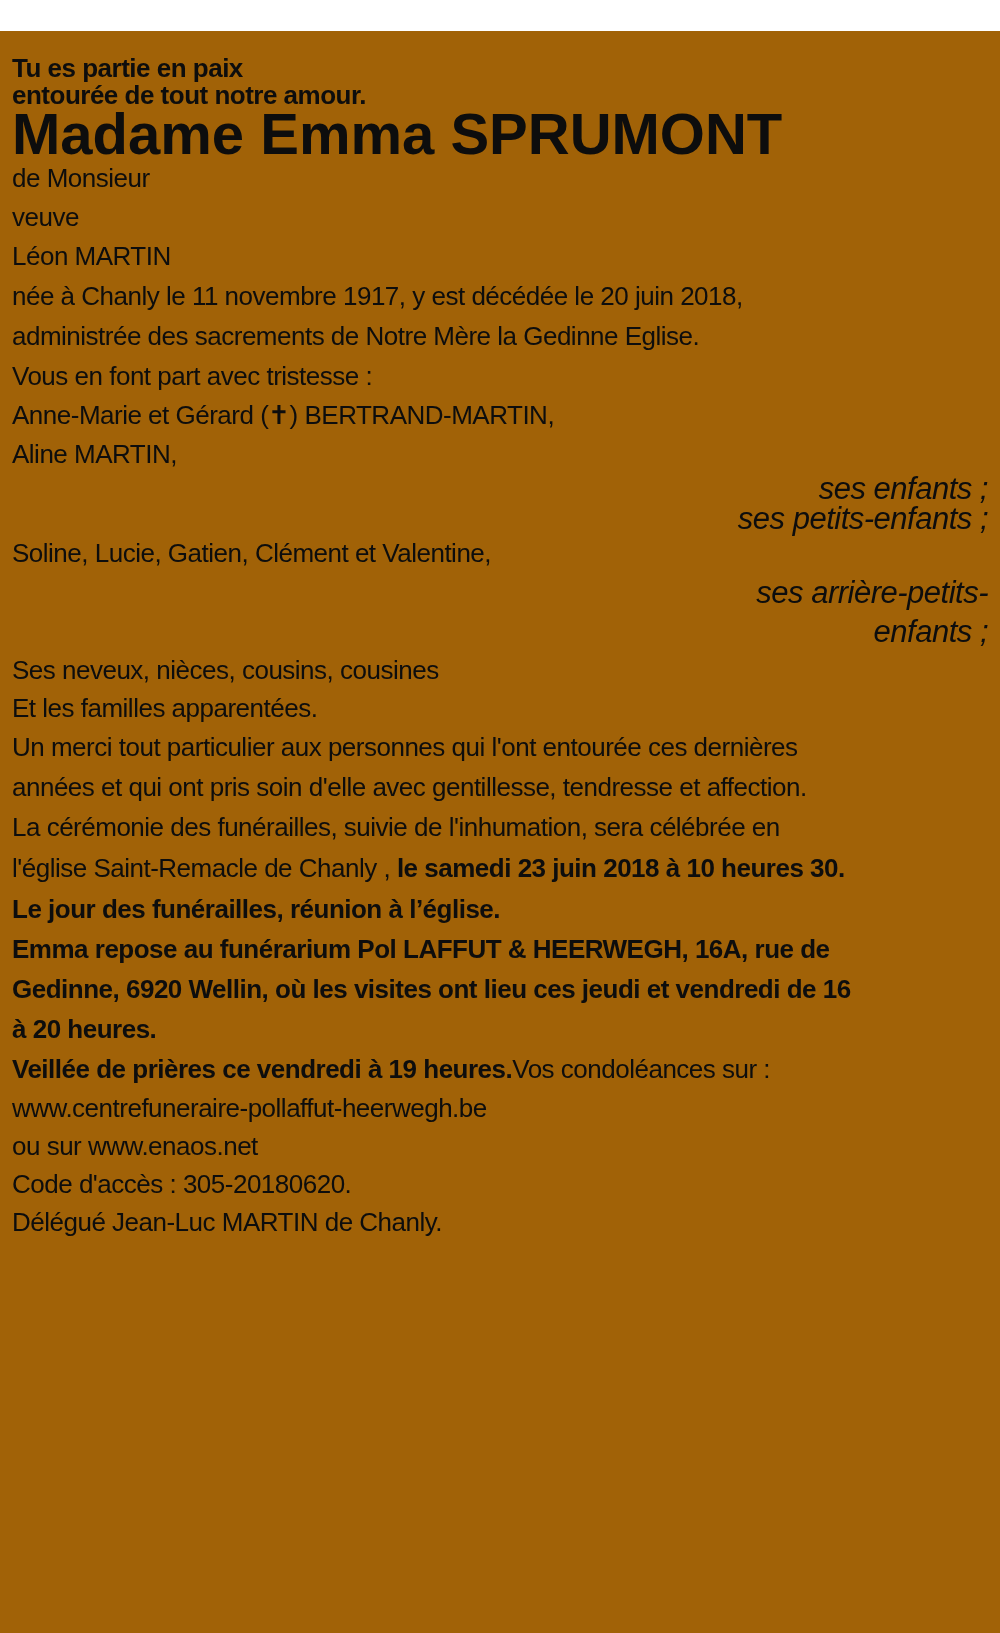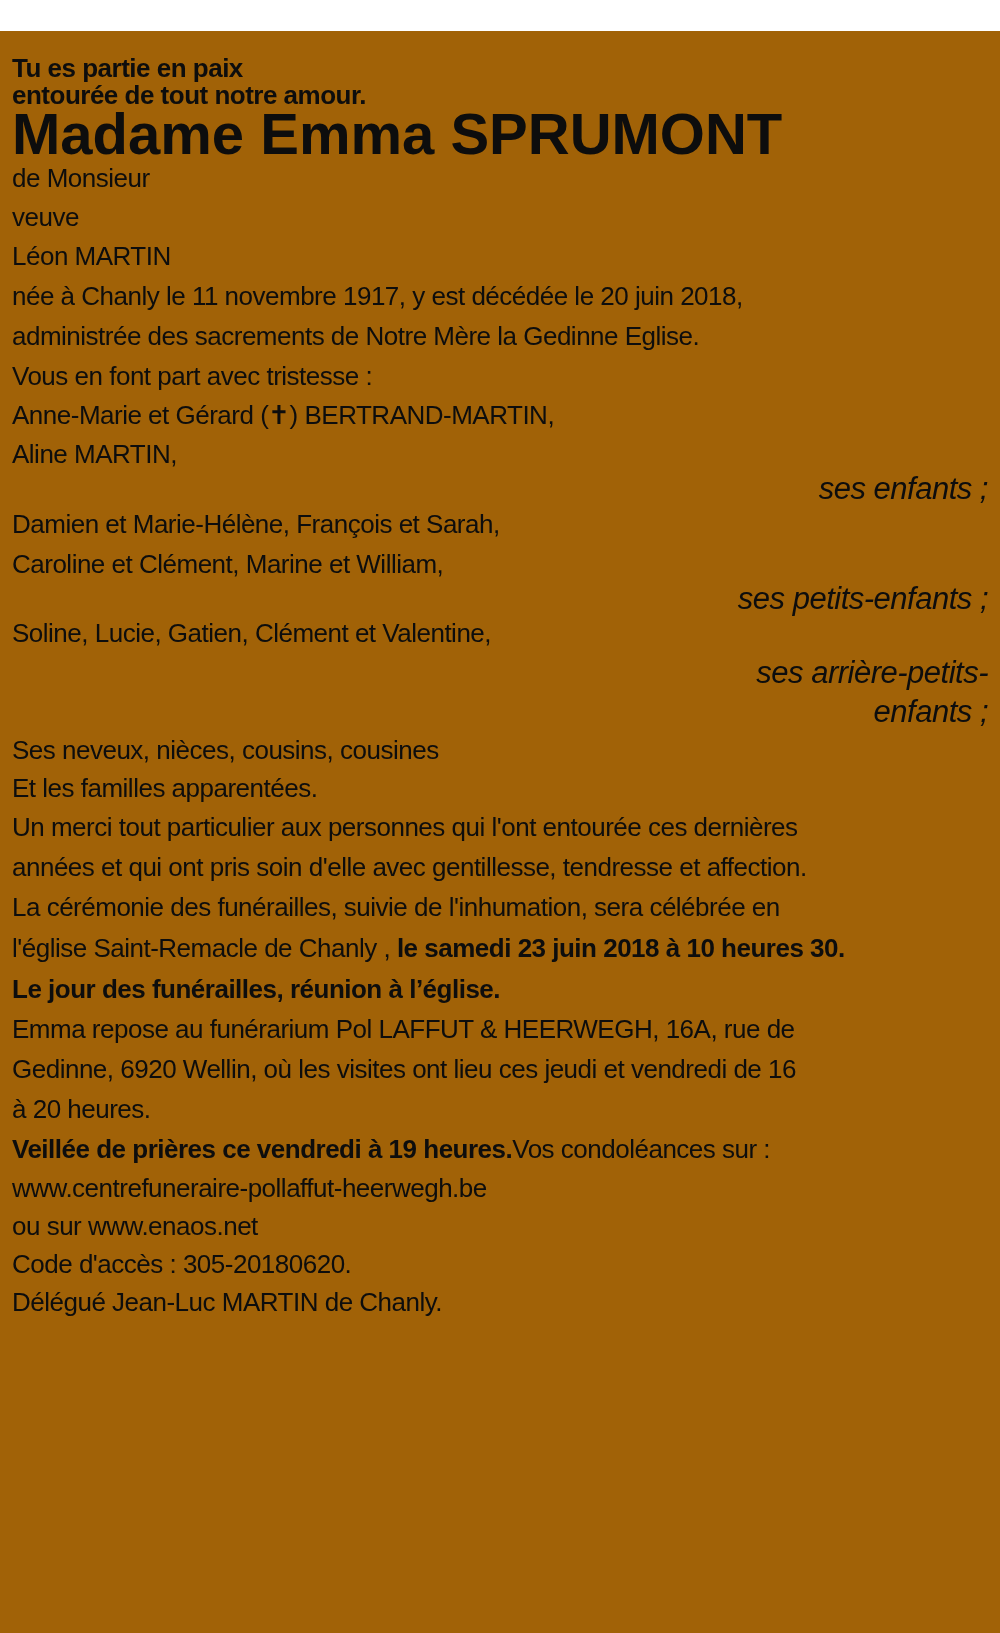--- a/index.html
+++ b/index.html
@@ -77,21 +77,21 @@
   .relatives-block .line { line-height: 38px; }
 
   .tribute-block { margin-top: 41px; }
   .tribute-block .line { line-height: 40px; }
 
   .ceremony-block { margin-top: 9px; }
   .ceremony-block .line { line-height: 41px; }
 
   .meeting-line { margin-top: 5px; line-height: 40px; font-weight: 700; white-space: nowrap; }
 
-  .funeral-home-block { margin-top: 13px; font-weight: 400; }
+  .funeral-home-block { margin-top: 13px; font-weight: 700; }
   .funeral-home-block .line { line-height: 40px; }
 
   .vigil-line { margin-top: 8px; line-height: 40px; white-space: nowrap; }
 
   .website-1 { margin-top: 13px; line-height: 38px; white-space: nowrap; }
   .website-2 { margin-top: 14px; line-height: 38px; white-space: nowrap; }
   .access-code { margin-top: 5px; line-height: 38px; white-space: nowrap; }
 
   .delegate-line { margin-top: 45px; line-height: 38px; white-space: nowrap; }
 </style>
@@ -117,24 +117,20 @@
   </div>
 
   <p class="intro-line">Vous en font part avec tristesse :</p>
 
   <div class="block children-list">
     <div class="line">Anne-Marie et Gérard (✝) BERTRAND-MARTIN,</div>
     <div class="line">Aline MARTIN,</div>
   </div>
   <p class="rel-label label-children">ses enfants ;</p>
 
-  <div class="block grandchildren-list">
-    <div class="line">Damien et Marie-Hélène, François et Sarah,</div>
-    <div class="line">Caroline et Clément, Marine et William,</div>
-  </div>
   <p class="rel-label label-grandchildren">ses petits-enfants ;</p>
 
   <div class="block greatgrandchildren-list">
     <div class="line">Soline, Lucie, Gatien, Clément et Valentine,</div>
   </div>
   <div class="block rel-label label-greatgrandchildren">
     <div class="line">ses arrière-petits-</div>
     <div class="line">enfants ;</div>
   </div>
 

